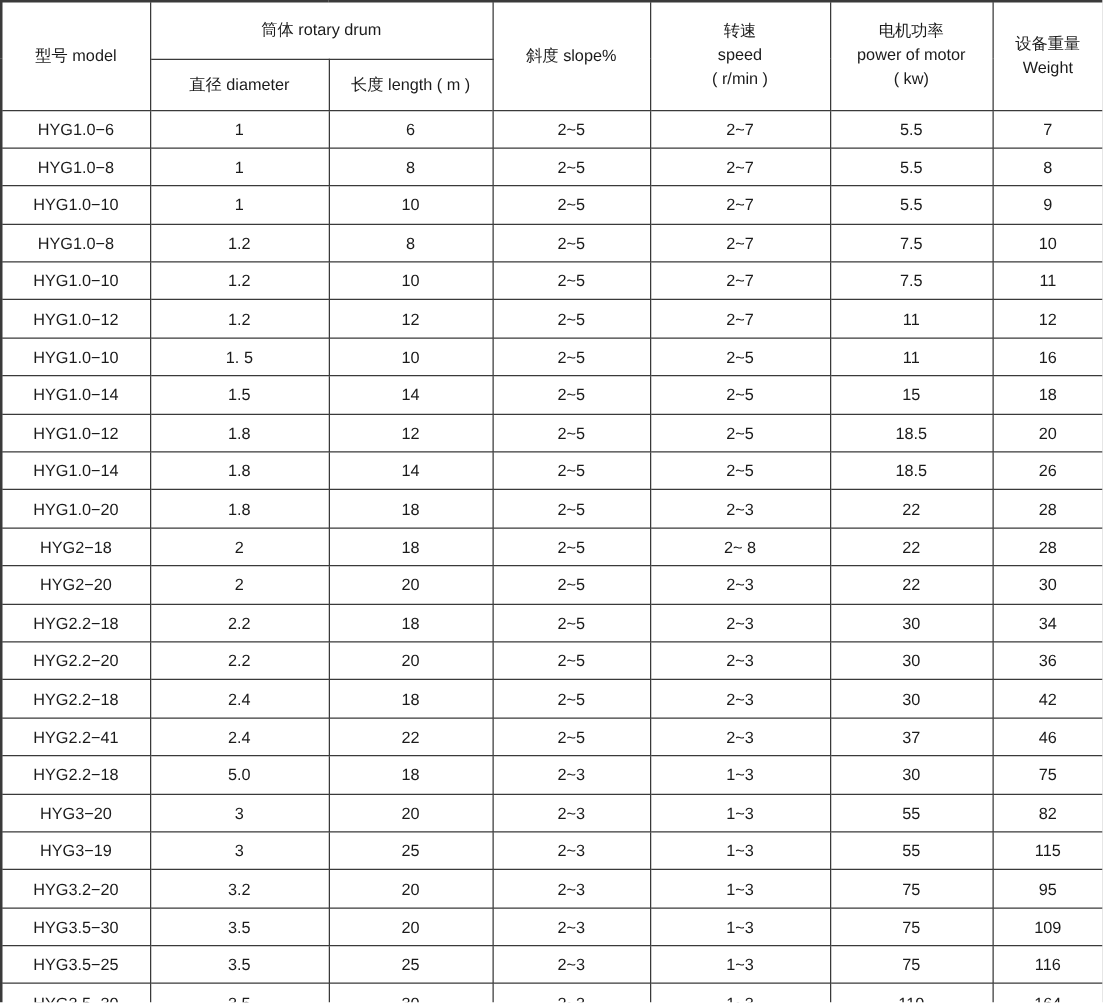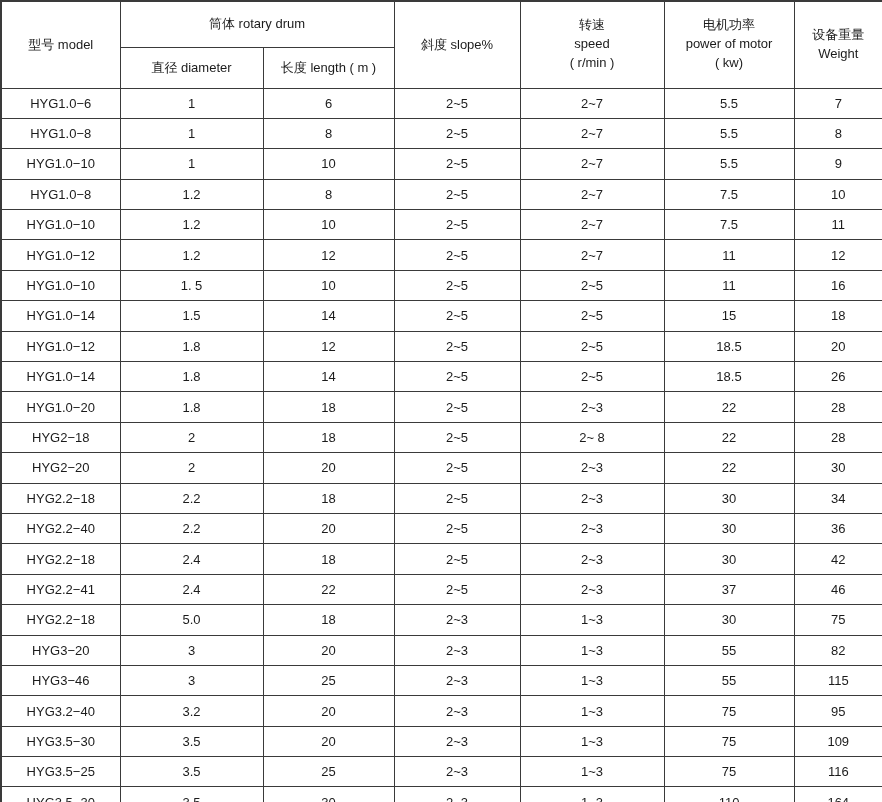--- a/index.html
+++ b/index.html
@@ -193,21 +193,21 @@
         <tr class="data-row">
           <td>HYG2.2−18</td>
           <td>2.2</td>
           <td>18</td>
           <td>2~5</td>
           <td>2~3</td>
           <td>30</td>
           <td>34</td>
         </tr>
         <tr class="data-row">
-          <td>HYG2.2−40</td>
+          <td>HYG2.2−20</td>
           <td>2.2</td>
           <td>20</td>
           <td>2~5</td>
           <td>2~3</td>
           <td>30</td>
           <td>36</td>
         </tr>
         <tr class="data-row">
           <td>HYG2.2−18</td>
           <td>2.4</td>
@@ -238,30 +238,30 @@
         <tr class="data-row">
           <td>HYG3−20</td>
           <td>3</td>
           <td>20</td>
           <td>2~3</td>
           <td>1~3</td>
           <td>55</td>
           <td>82</td>
         </tr>
         <tr class="data-row">
-          <td>HYG3−46</td>
+          <td>HYG3−19</td>
           <td>3</td>
           <td>25</td>
           <td>2~3</td>
           <td>1~3</td>
           <td>55</td>
           <td>115</td>
         </tr>
         <tr class="data-row">
-          <td>HYG3.2−40</td>
+          <td>HYG3.2−20</td>
           <td>3.2</td>
           <td>20</td>
           <td>2~3</td>
           <td>1~3</td>
           <td>75</td>
           <td>95</td>
         </tr>
         <tr class="data-row">
           <td>HYG3.5−30</td>
           <td>3.5</td>

